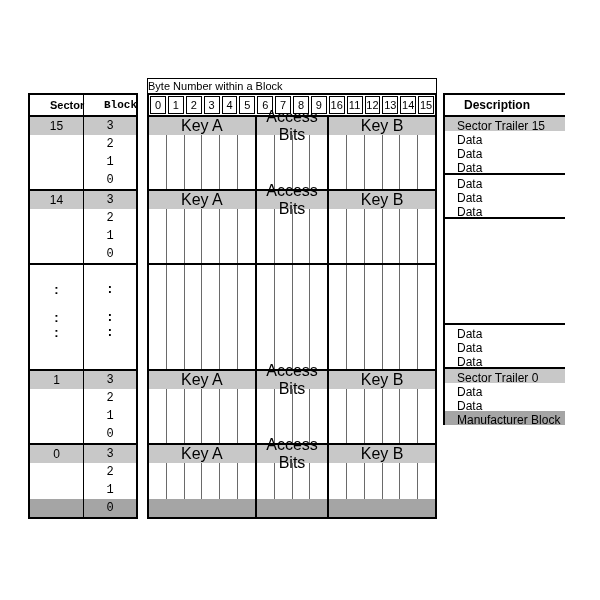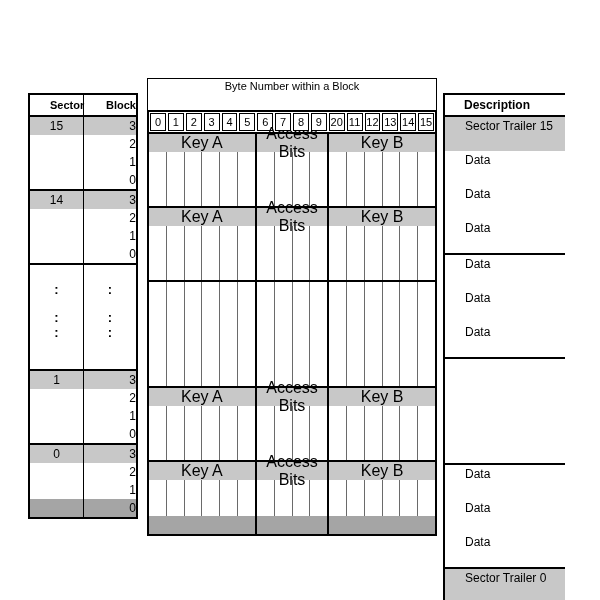--- a/index.html
+++ b/index.html
@@ -12,34 +12,34 @@
   .spacer15{height:15px;}
   .row18{height:18px;line-height:18px;font-size:12px;}
   .bt2{border-top:2px solid #000;}
 
   
   .col-left{width:110px;margin-right:9px;}
   .left-table{border:2px solid #000;background:#fff;}
   .hrow{display:flex;height:22px;border-bottom:2px solid #000;}
   .hcell{font-weight:bold;font-size:11px;line-height:20px;text-align:center;padding-left:20px;}
   .scell{width:54px;border-right:1px solid #000;text-align:center;}
-  .bkcell{flex:1;text-align:right;}
+  .bkcell{flex:1;text-align:center;font-family:Liberation Mono, monospace;}
   .lrow{display:flex;}
   .lrow.trailer{background:var(--row-light,#c8c8c8);}
   .lrow.dark{background:var(--row-dark,#a5a5a5);}
   .lell{display:flex;height:106px;}
   .ellcell{display:flex;flex-direction:column;align-items:center;font-weight:bold;font-size:13px;}
   .ellcell span{display:block;height:12px;line-height:12px;}
   .ellcell .c1{margin-top:19px;}
   .ellcell .c2{margin-top:16px;}
   .ellcell .c3{margin-top:3px;}
 
   
   .col-bytes{width:290px;margin-right:6px;}
-  .byte-top{height:32px;border:1px solid #000;border-bottom:none;text-align:center;
+  .byte-top{height:15px;border:1px solid #000;border-bottom:none;text-align:left;
             font-size:11px;line-height:14px;}
   .byte-table{border:2px solid #000;background:#fff;}
   .numrow{display:flex;height:22px;border-bottom:2px solid #000;gap:2px;padding:1px;}
   .ncell{flex:1;border:1px solid #000;display:flex;align-items:center;justify-content:center;
          font-size:11px;background:#fff;}
   .trow{display:flex;height:18px;background:var(--row-light,#c8c8c8);}
   .seg{display:flex;align-items:center;justify-content:center;font-size:16px;}
   .seg + .seg{border-left:2px solid #000;text-align:center;}
   .s6{flex:6;}
   .s4{flex:4;}
@@ -50,21 +50,21 @@
   .gcell{flex:1;border-right:1px solid #6a6a6a;}
   .gcell.g5,.gcell.g9{border-right:2px solid #000;}
   .gcell.g15{border-right:none;}
   .manurow{display:flex;height:18px;background:var(--row-dark,#a5a5a5);}
 
   
   .col-desc{width:122px;}
   .desc-table{border-left:2px solid #000;border-top:2px solid #000;}
   .dheader{height:22px;line-height:20px;border-bottom:2px solid #000;font-weight:bold;
            font-size:12px;padding-left:19px;}
-  .drow{height:34px;line-height:18px;font-size:12px;padding-left:20px;white-space:nowrap;}
+  .drow{height:14px;line-height:18px;font-size:12px;padding-left:12px;white-space:nowrap;}
   .drow.trailer{background:var(--row-light,#c8c8c8);}
   .drow.dark{background:var(--row-dark,#a5a5a5);}
   .dell{height:106px;}
 </style>
 </head>
 <body>
 
 <div class="canvas">
   <div class="layout">
 
@@ -174,21 +174,21 @@
           <div class="ncell">0</div>
           <div class="ncell">1</div>
           <div class="ncell">2</div>
           <div class="ncell">3</div>
           <div class="ncell">4</div>
           <div class="ncell">5</div>
           <div class="ncell">6</div>
           <div class="ncell">7</div>
           <div class="ncell">8</div>
           <div class="ncell">9</div>
-          <div class="ncell">20</div>
+          <div class="ncell">16</div>
           <div class="ncell">11</div>
           <div class="ncell">12</div>
           <div class="ncell">13</div>
           <div class="ncell">14</div>
           <div class="ncell">15</div>
         </div>
 
         <div>
           <div class="trow">
             <div class="seg s6">Key A</div>
@@ -342,18 +342,19 @@
         <div class="bt2">
           <div class="drow">Data</div>
           <div class="drow">Data</div>
           <div class="drow">Data</div>
         </div>
 
         <div class="bt2">
           <div class="drow trailer">Sector Trailer 0</div>
           <div class="drow">Data</div>
           <div class="drow">Data</div>
+          <div class="drow dark">Manufacturer Block</div>
         </div>
       </div>
     </div>
 
   </div>
 </div>
 
 </body></html>

